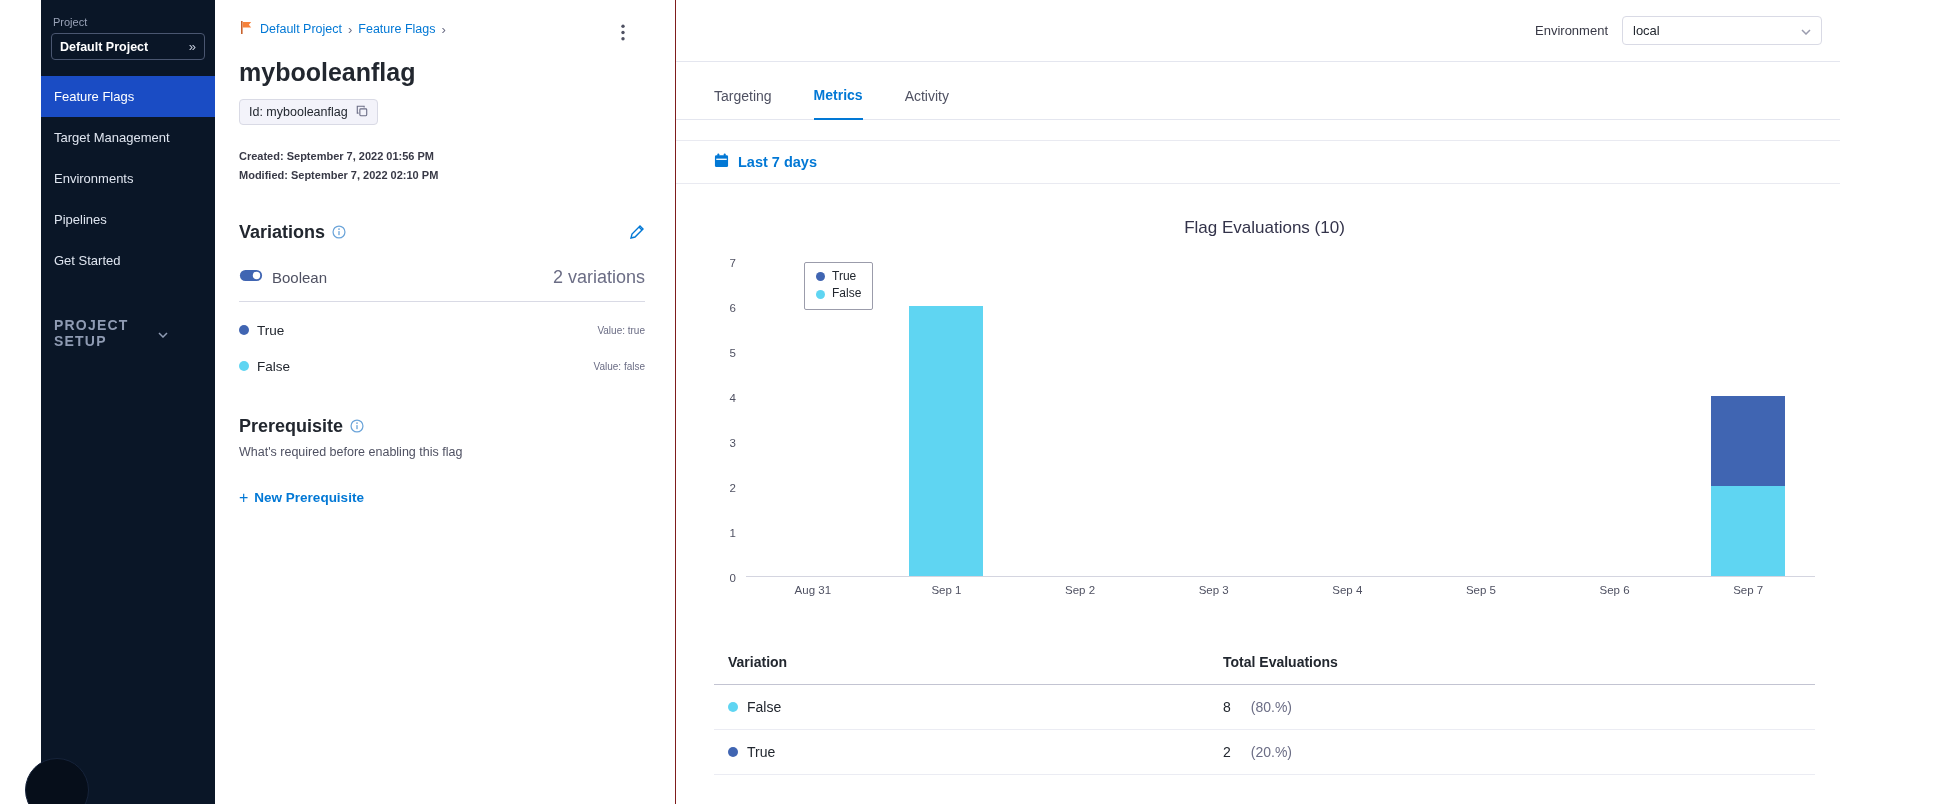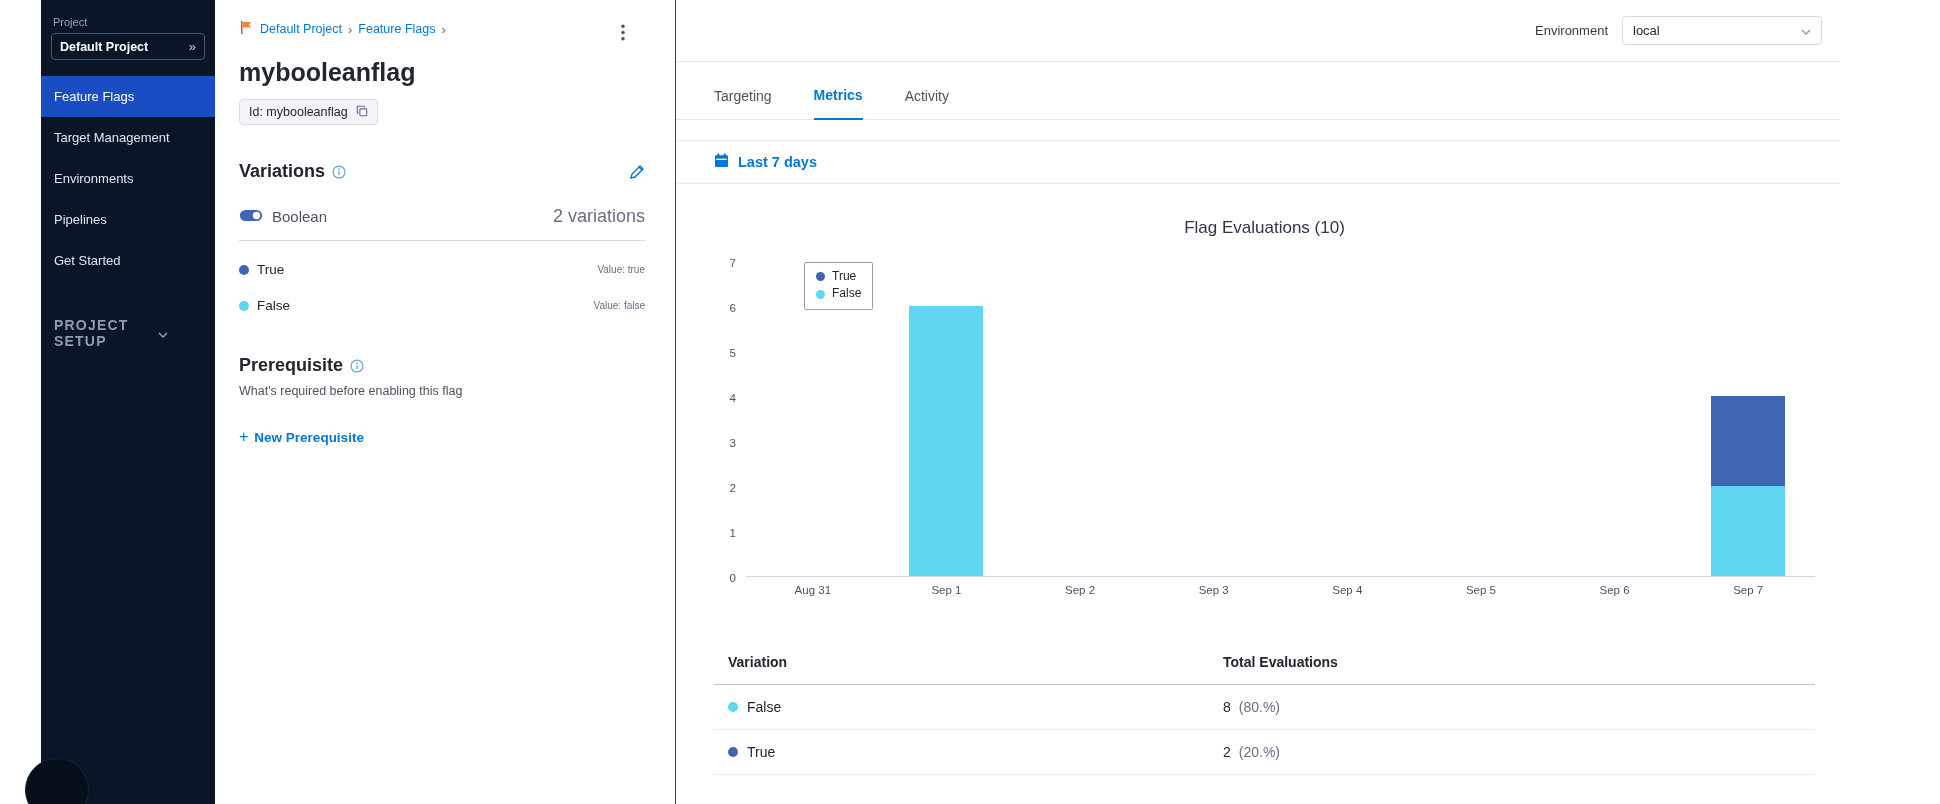--- a/index.html
+++ b/index.html
@@ -87,21 +87,21 @@
   .legend-item { display:flex; align-items:center; gap:7px; font-size:12px; color:#22272f; line-height:1.45; }
   .legend-dot { width:9px; height:9px; border-radius:50%; }
 
   
   .eval-table { margin:30px 25px 0 38px; }
   .t-row { display:flex; align-items:center; padding:14px 14px; }
   .t-head { font-weight:700; font-size:14px; color:#22272f; border-bottom:1px solid #c3c4d2; }
   .t-body-row { border-bottom:1px solid #ebecf3; }
   .t-col1 { width:495px; display:flex; align-items:center; gap:9px; font-size:14px; }
   .t-col2 { flex:1; font-size:14px; }
-  .t-pct { color:#6b6d85; margin-left:8px; }
+  .t-pct { color:#6b6d85; margin-left:20px; }
 </style>
 </head>
 <body>
 
 <div class="app">
 
   <aside class="sidebar">
     <div class="project-label">Project</div>
     <div class="project-selector">
       <span>Default Project</span>
@@ -151,20 +151,24 @@
     <div class="id-badge">
       <span>Id: mybooleanflag</span>
       <span class="copy">
         <svg width="12" height="12" viewBox="0 0 14 14" fill="none" stroke="#6b6d85" stroke-width="1.3">
             <rect x="4.5" y="4.5" width="8" height="8" rx="1"></rect>
             <path d="M9.5 3V1.5h-8v8H3"></path>
           </svg>
       </span>
     </div>
 
+    <div class="meta">
+      <div>Created: September 7, 2022 01:56 PM</div>
+      <div>Modified: September 7, 2022 02:10 PM</div>
+    </div>
 
     <div class="section-head">
       <h2>Variations</h2>
       <span class="info-icon">
         <svg width="14" height="14" viewBox="0 0 16 16">
             <circle cx="8" cy="8" r="6.8" fill="none" stroke="#6ba4d9" stroke-width="1.4"></circle>
             <rect x="7.25" y="7" width="1.5" height="4.6" fill="#6ba4d9"></rect>
             <circle cx="8" cy="4.6" r="1" fill="#6ba4d9"></circle>
           </svg>
       </span>

